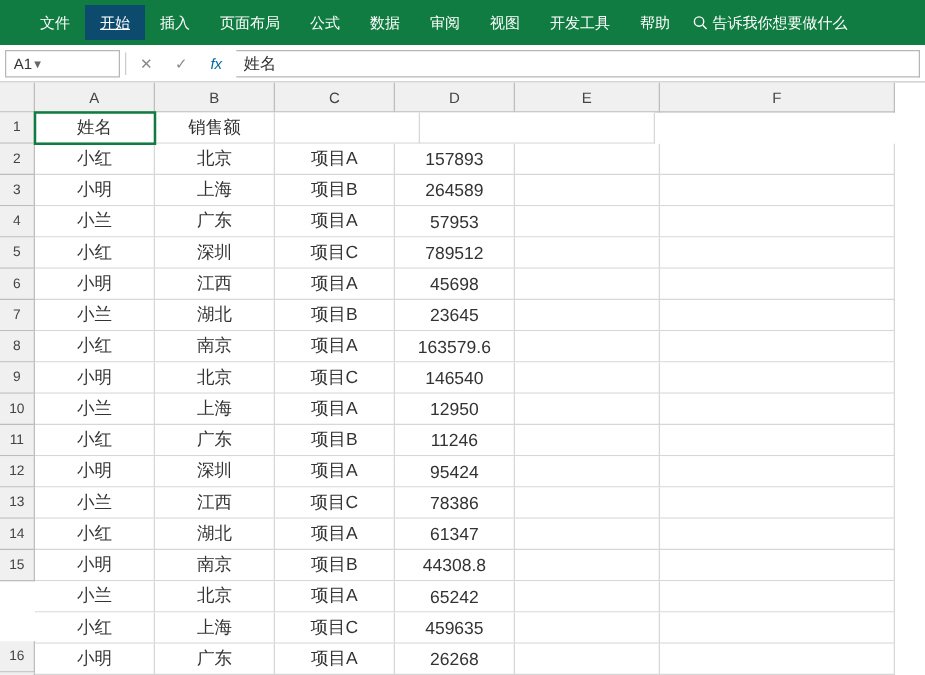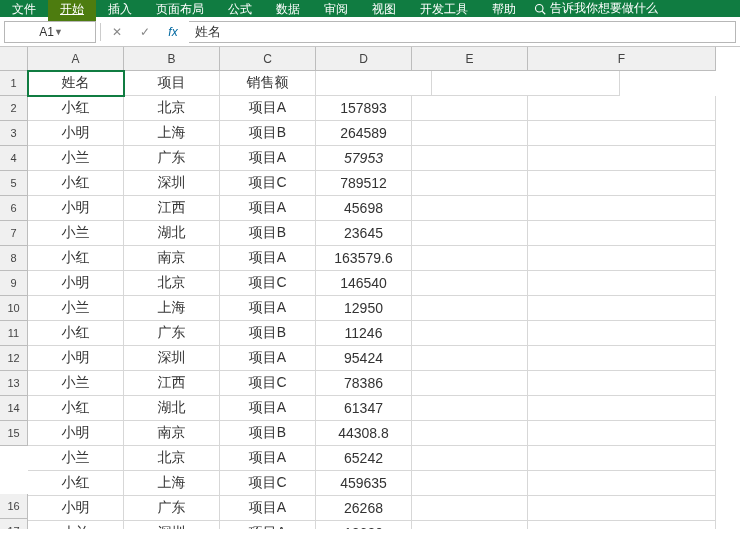--- a/index.html
+++ b/index.html
@@ -7,32 +7,33 @@
     font-family: "Microsoft YaHei", "SimSun", Arial, sans-serif;
     font-size: 13px;
     background: #fff;
     width: 740px;
     height: 540px;
     overflow: hidden;
     color: #333;
   }
   .ribbon {
     background: #107c41;
-    height: 17px;
+    height: 36px;
     display: flex;
     align-items: center;
     color: #fff;
     font-size: 12px;
+    padding-left: 20px;
   }
   .ribbon-tab {
     padding: 0 12px;
     line-height: 28px;
     cursor: pointer;
   }
-  .ribbon-tab.active { background: #4d7c0f; text-decoration: underline; }
+  .ribbon-tab.active { background: #0c4a6e; text-decoration: underline; }
   .ribbon-search {
     display: flex;
     align-items: center;
     margin-left: 6px;
     gap: 4px;
   }
   .ribbon-search svg { width: 12px; height: 12px; }
   .formula-bar {
     display: flex;
     align-items: center;
@@ -41,21 +42,21 @@
     background: #fff;
     padding: 2px 4px;
     gap: 4px;
   }
   .name-box {
     width: 92px;
     height: 22px;
     border: 1px solid #b7b7b7;
     display: flex;
     align-items: center;
-    justify-content: center;
+    justify-content: flex-start;
     padding: 0 4px 0 6px;
     font-size: 12px;
     background: #fff;
   }
   .name-box .dd { color: #666; font-size: 9px; }
   .fb-btn {
     width: 24px;
     height: 22px;
     border: none;
     background: transparent;
@@ -212,21 +213,20 @@
       <div class="row-h" style="height: 25px;">14</div>
       <div class="row-h" style="height: 25px;">15</div>
       <div class="row-h" style="height: 25px; margin-top: 48px;">16</div>
       <div class="row-h" style="height: 25px;">17</div>
       <div class="row-h" style="height: 25px;">18</div>
       <div class="row-h" style="height: 25px;">19</div>
     </div>
   <div class="cells" id="cells">
       <div class="row">
         <div class="cell selected" style="width: 96px; height: 25px;">姓名</div>
-        <div class="cell" style="width: 96px; height: 25px;">项目</div>
         <div class="cell" style="width: 96px; height: 25px;">销售额</div>
         <div class="cell" style="width: 116px; height: 25px;"></div>
         <div class="cell" style="width: 188px; height: 25px;"></div>
       </div>
       <div class="row">
         <div class="cell" style="width: 96px; height: 25px;">小红</div>
         <div class="cell" style="width: 96px; height: 25px;">北京</div>
         <div class="cell" style="width: 96px; height: 25px;">项目A</div>
         <div class="cell" style="width: 96px; height: 25px;">157893</div>
         <div class="cell" style="width: 116px; height: 25px;"></div>
@@ -237,21 +237,21 @@
         <div class="cell" style="width: 96px; height: 25px;">上海</div>
         <div class="cell" style="width: 96px; height: 25px;">项目B</div>
         <div class="cell" style="width: 96px; height: 25px;">264589</div>
         <div class="cell" style="width: 116px; height: 25px;"></div>
         <div class="cell" style="width: 188px; height: 25px;"></div>
       </div>
       <div class="row">
         <div class="cell" style="width: 96px; height: 25px;">小兰</div>
         <div class="cell" style="width: 96px; height: 25px;">广东</div>
         <div class="cell" style="width: 96px; height: 25px;">项目A</div>
-        <div class="cell" style="width: 96px; height: 25px; font-style: italic;">57953</div>
+        <div class="cell" style="width: 96px; height: 25px;">57953</div>
         <div class="cell" style="width: 116px; height: 25px;"></div>
         <div class="cell" style="width: 188px; height: 25px;"></div>
       </div>
       <div class="row">
         <div class="cell" style="width: 96px; height: 25px;">小红</div>
         <div class="cell" style="width: 96px; height: 25px;">深圳</div>
         <div class="cell" style="width: 96px; height: 25px;">项目C</div>
         <div class="cell" style="width: 96px; height: 25px;">789512</div>
         <div class="cell" style="width: 116px; height: 25px;"></div>
         <div class="cell" style="width: 188px; height: 25px;"></div>

